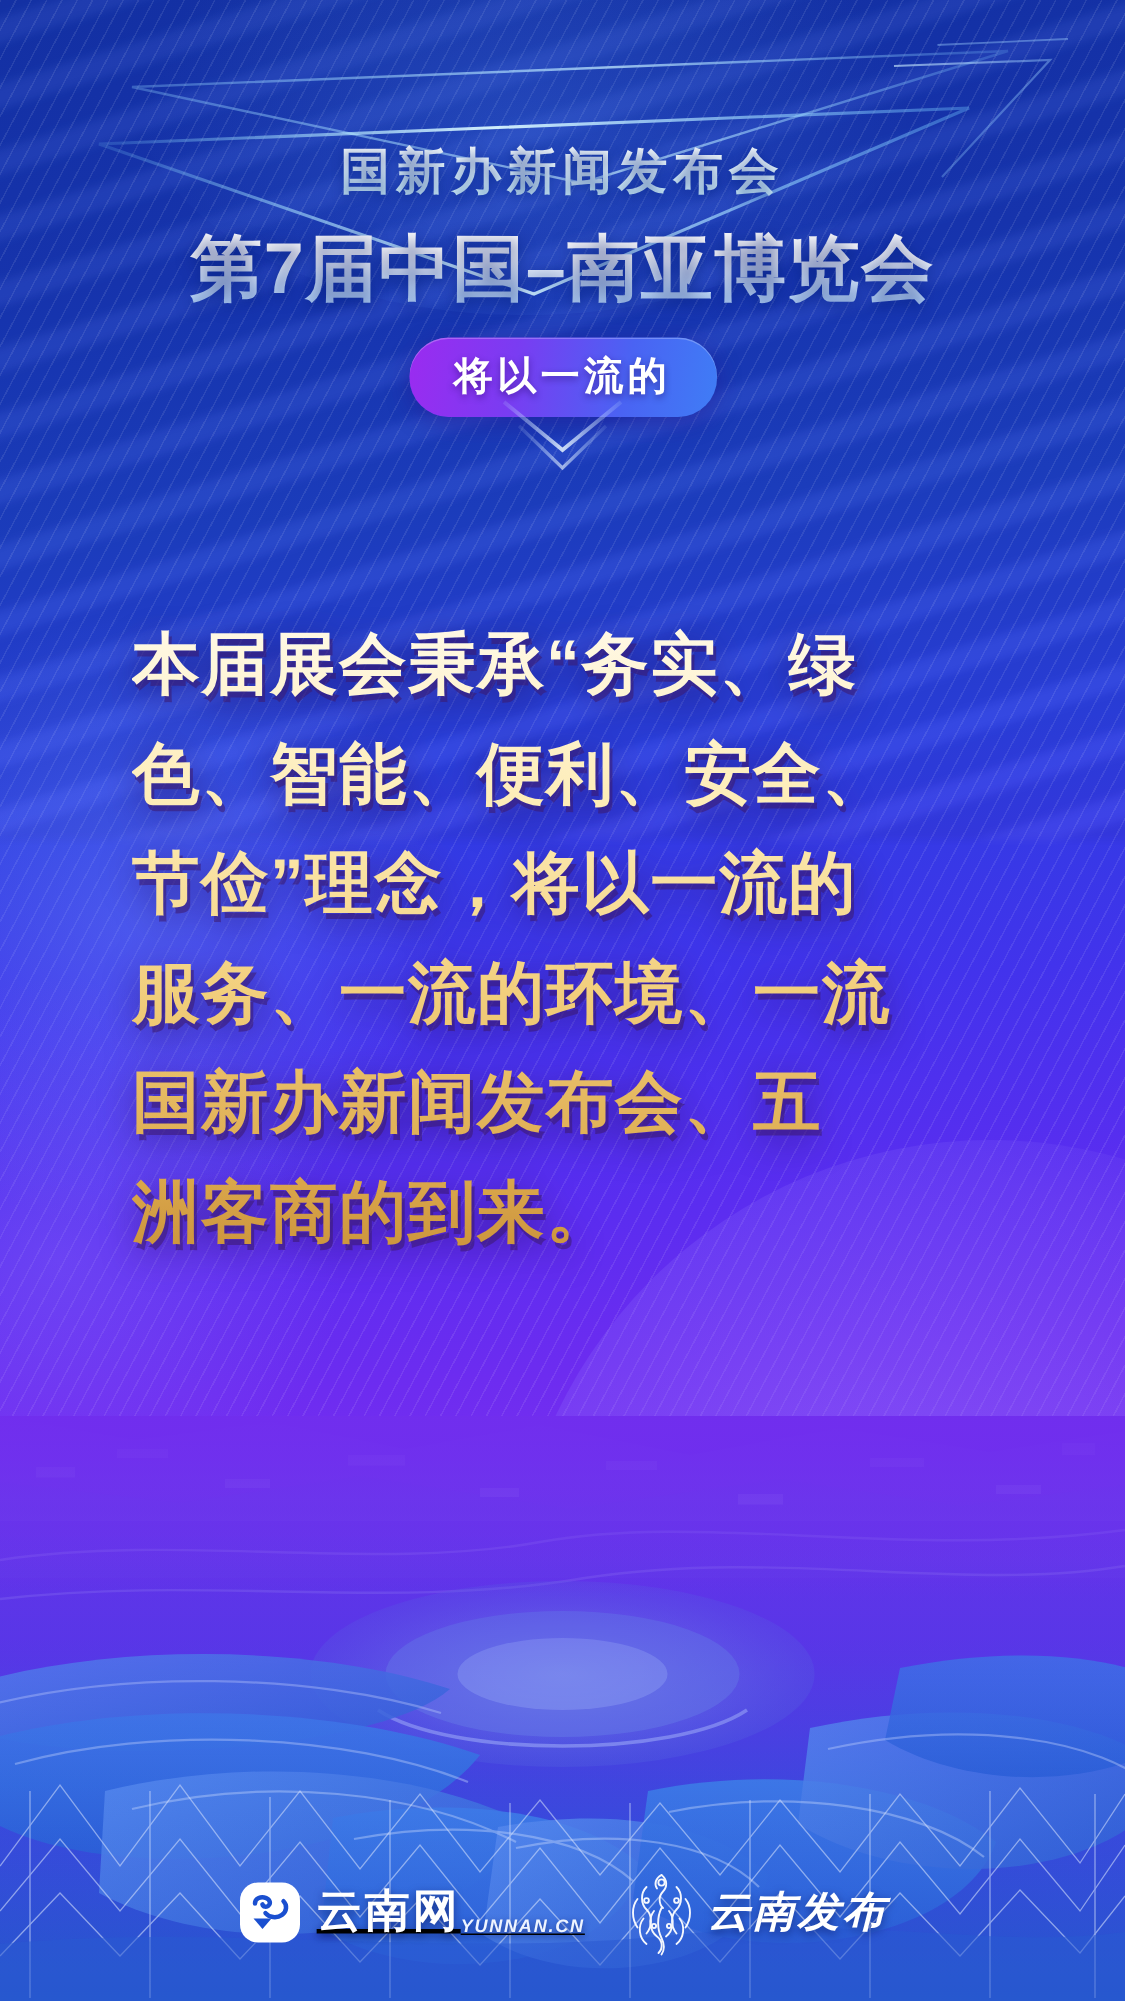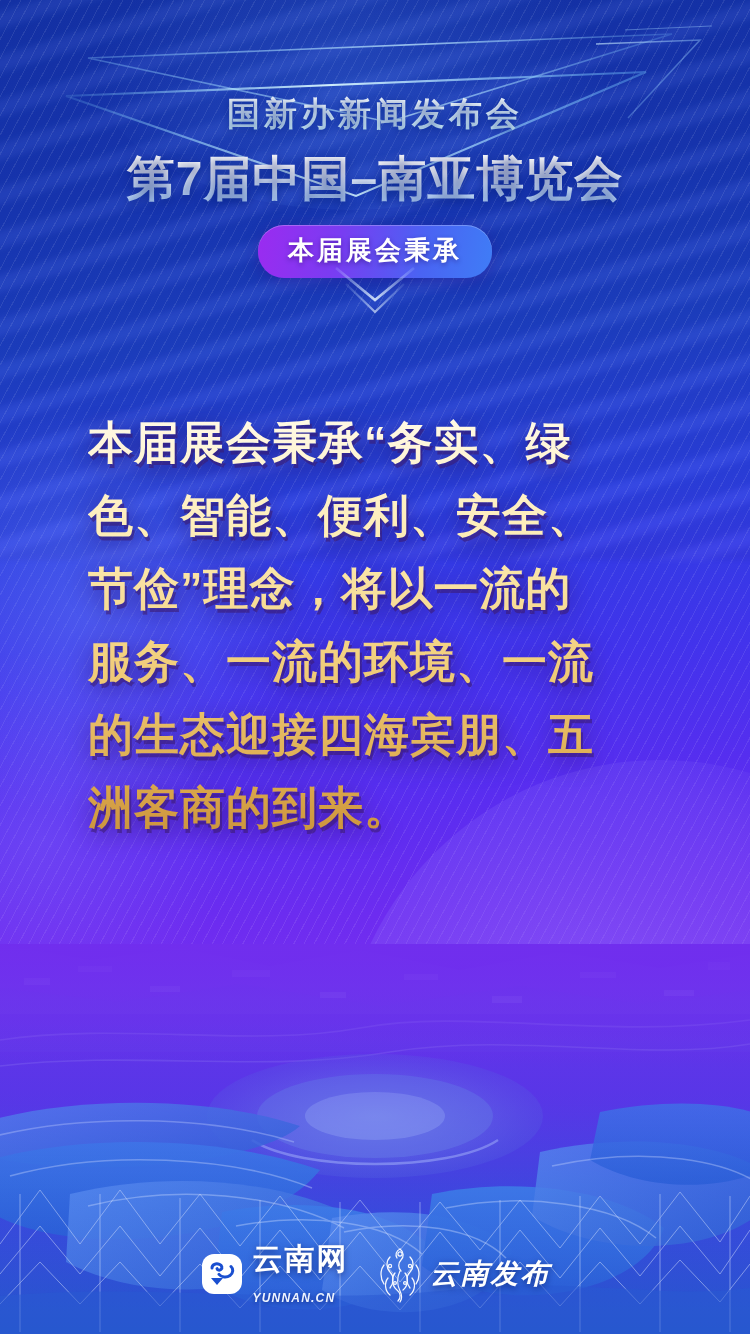--- a/index.html
+++ b/index.html
@@ -116,21 +116,21 @@
     background:linear-gradient(180deg,rgba(112,46,238,.92) 0%,rgba(106,48,236,.45) 48%,rgba(100,50,232,0) 100%);
     pointer-events:none;
   }
 
   
   .footer{
     position:absolute;left:0;bottom:30px;width:750px;
     display:flex;align-items:center;justify-content:center;gap:26px;z-index:9;
   }
   .logo-a{display:flex;align-items:center;gap:9px;}
-  .logo-a .txt{display:flex;flex-direction:column;line-height:1;}
+  .logo-a .txt{display:flex;line-height:1;text-decoration:underline;}
   .logo-a .cn{
     font-size:30px;font-weight:700;color:#ffffff;letter-spacing:2px;
     text-shadow:0 2px 6px rgba(10,20,90,.6);
   }
   .logo-a .en{
     margin-top:18px;font-size:12px;font-weight:700;color:#eef4ff;letter-spacing:1.2px;
     font-style:italic;text-shadow:0 1px 4px rgba(10,20,90,.6);
   }
   .logo-b{display:flex;align-items:center;gap:6px;}
   .logo-b .cn{
@@ -262,42 +262,42 @@
     <path d="M66 96 L646 72 L356 196 Z" fill="none" stroke="url(#gl1)" stroke-width="2.1"></path>
 
     <path d="M596 44 L700 40 L628 118" fill="none" stroke="url(#gl3)" stroke-width="1.5"></path>
     <path d="M625 30 L712 26" fill="none" stroke="url(#gl3)" stroke-width="1.2"></path>
   </svg>
 
   <div class="header">
     <div class="kicker">国新办新闻发布会</div>
     <div class="title">第7届中国–南亚博览会</div>
     <div class="badge-wrap">
-      <span class="badge">本届展会秉承</span>
+      <span class="badge">将以一流的</span>
     </div>
   </div>
 
   <svg class="chev" width="110" height="56" viewBox="0 0 110 56">
     <defs>
       <linearGradient id="gch" x1="0" y1="0" x2="1" y2="0">
         <stop offset="0" stop-color="#bcd9ff" stop-opacity=".15"></stop>
         <stop offset="0.5" stop-color="#e8f5ff" stop-opacity=".85"></stop>
         <stop offset="1" stop-color="#bcd9ff" stop-opacity=".15"></stop>
       </linearGradient>
     </defs>
     <path d="M16 6 L55 38 L94 6" fill="none" stroke="url(#gch)" stroke-width="2.6"></path>
     <path d="M26 22 L55 50 L84 22" fill="none" stroke="url(#gch)" stroke-width="2.2" opacity=".75"></path>
   </svg>
 
   <div class="body-copy">
     <p>本届展会秉承“务实、绿</p>
     <p>色、智能、便利、安全、</p>
     <p>节俭”理念，将以一流的</p>
     <p>服务、一流的环境、一流</p>
-    <p>的生态迎接四海宾朋、五</p>
+    <p>国新办新闻发布会、五</p>
     <p>洲客商的到来。</p>
   </div>
 
   <div class="footer">
 
     <div class="logo-a">
       <svg width="44" height="44" viewBox="0 0 44 44">
         <rect x="2" y="2" width="40" height="40" rx="12" fill="#ffffff"></rect>
         <path d="M12 16 C12 12.5 16 11 19.5 12.4 C22 13.4 22.6 16 21 17.4
                  C19.6 18.7 17.4 18.2 17 16.6" fill="none" stroke="#1a4fd0" stroke-width="3" stroke-linecap="round"></path>

